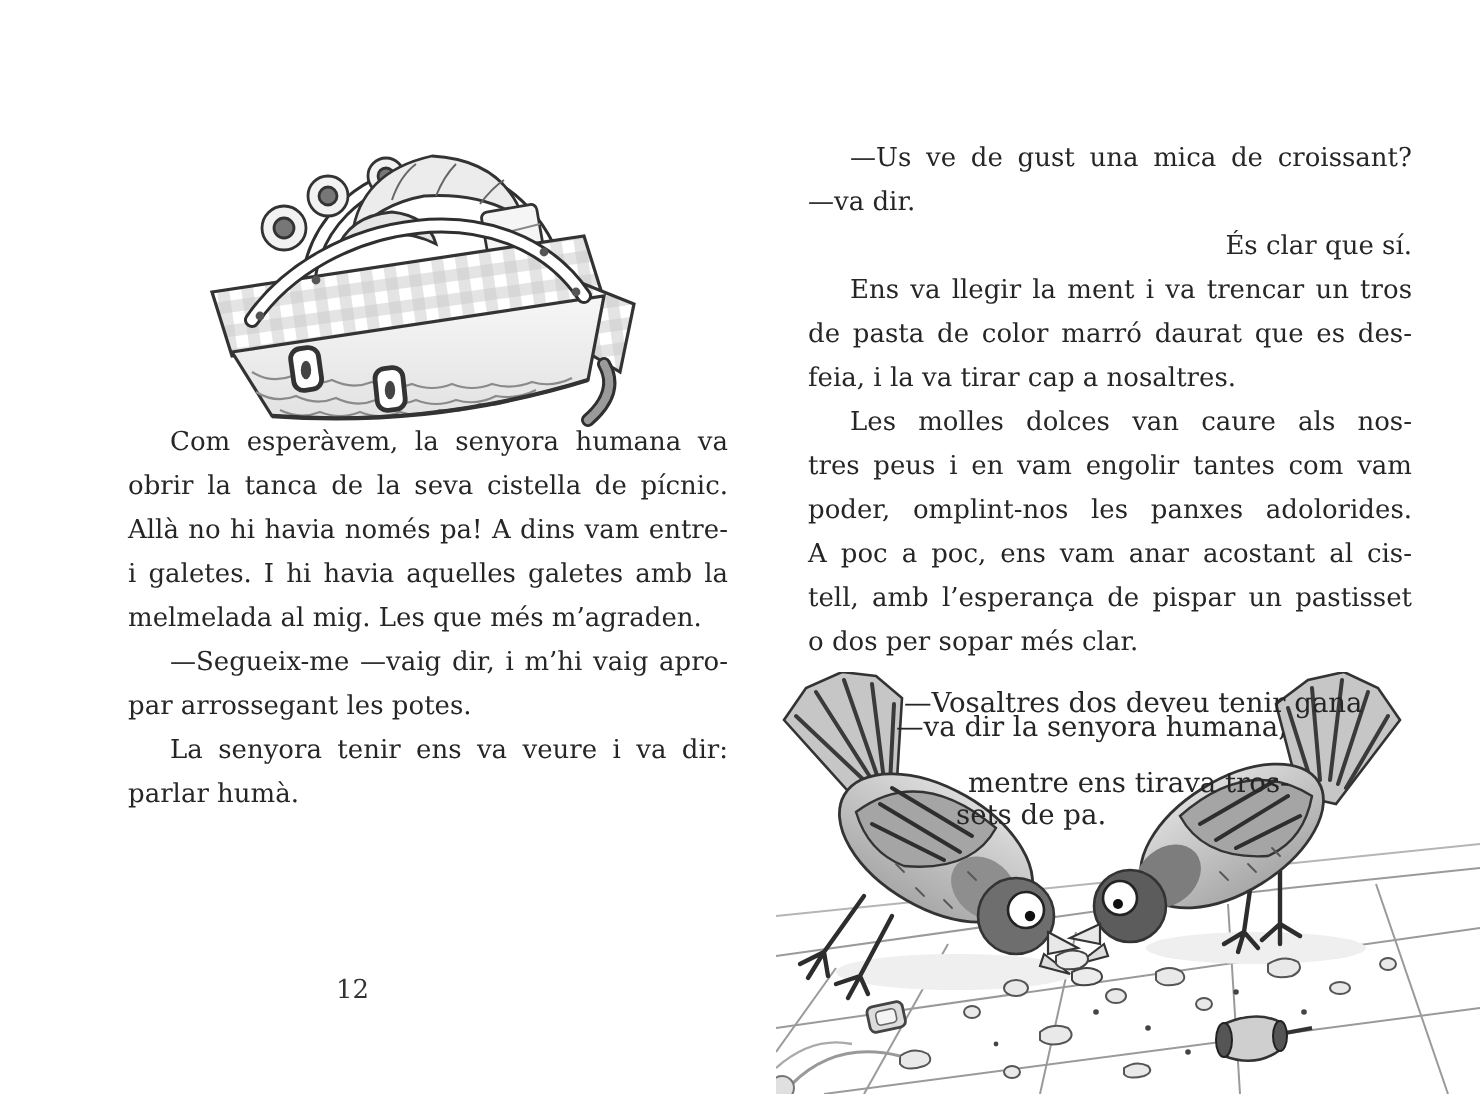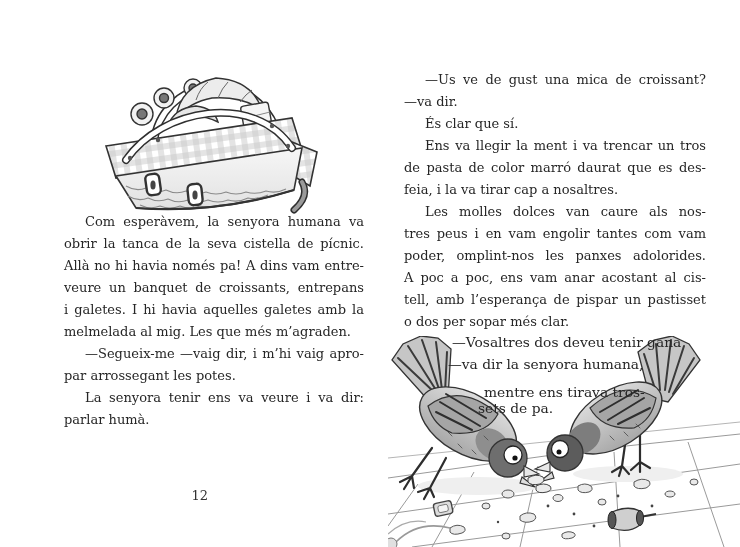--- a/index.html
+++ b/index.html
@@ -7,30 +7,30 @@
     position:relative;
     width:740px;height:547px;
     background:#ffffff;
     font-family:"DejaVu Serif", serif;
     color:#262626;
     overflow:hidden;
   }
   .textblock{position:absolute;font-size:13px;line-height:22px;}
   .ln{margin:0;padding:0;white-space:nowrap;}
   .j{text-align:justify;text-align-last:justify;}
-  .ind{padding-left:21px;}
+  .ind{padding-left:21px;text-align:right;}
   .left-text{left:64px;top:211px;width:300px;}
   .right-text{left:404px;top:69px;width:302px;}
   .wrapline{
     position:absolute;margin:0;white-space:nowrap;
     font-size:13.8px;line-height:22px;z-index:3;
   }
   .pagenum{
     position:absolute;left:168px;top:488px;width:40px;
-    text-align:right;font-size:13px;color:#333;
+    text-align:left;font-size:13px;color:#333;
   }
   .illo{position:absolute;z-index:1;}
   .basket-illo{left:96px;top:56px;}
   .pigeons-illo{left:388px;top:336px;}
 </style>
 </head>
 <body>
 
 <div class="spread">
 
@@ -92,21 +92,20 @@
       <circle cx="34" cy="102" r="2.2" fill="#555"></circle>
       <circle cx="192" cy="90" r="2.2" fill="#555"></circle>
       <circle cx="62" cy="84" r="2.2" fill="#555"></circle>
       <circle cx="176" cy="70" r="2.2" fill="#555"></circle>
     </svg>
 
     <div class="textblock left-text">
       <p class="ln ind j">Com esperàvem, la senyora humana va</p>
       <p class="ln j">obrir la tanca de la seva cistella de pícnic.</p>
       <p class="ln j">Allà no hi havia només pa! A dins vam entre-</p>
-      <p class="ln j">veure un banquet de croissants, entrepans</p>
       <p class="ln j">i galetes. I hi havia aquelles galetes amb la</p>
       <p class="ln">melmelada al mig. Les que més m’agraden.</p>
       <p class="ln ind j">—Segueix-me —vaig dir, i m’hi vaig apro-</p>
       <p class="ln">par arrossegant les potes.</p>
       <p class="ln ind j">La senyora tenir ens va veure i va dir:</p>
       <p class="ln">parlar humà.</p>
     </div>
 
     <div class="pagenum">12</div>
   </div>
@@ -121,21 +120,21 @@
       <p class="ln j">de pasta de color marró daurat que es des-</p>
       <p class="ln">feia, i la va tirar cap a nosaltres.</p>
       <p class="ln ind j">Les molles dolces van caure als nos-</p>
       <p class="ln j">tres peus i en vam engolir tantes com vam</p>
       <p class="ln j">poder, omplint-nos les panxes adolorides.</p>
       <p class="ln j">A poc a poc, ens vam anar acostant al cis-</p>
       <p class="ln j">tell, amb l’esperança de pispar un pastisset</p>
       <p class="ln">o dos per sopar més clar.</p>
     </div>
 
-    <p class="wrapline" style="left:452px;top:331px;text-align:center;">—Vosaltres dos deveu tenir gana</p>
+    <p class="wrapline" style="left:452px;top:341px;text-align:center;">—Vosaltres dos deveu tenir gana</p>
     <p class="wrapline" style="left:448px;top:353px;">—va dir la senyora humana,</p>
     <p class="wrapline" style="left:463px;top:381px;margin-left:21px;">mentre ens tirava tros-</p>
     <p class="wrapline" style="left:478px;top:397px;">sets de pa.</p>
 
     <svg class="illo pigeons-illo" width="352" height="211" viewBox="0 0 352 211">
       <defs>
         <linearGradient id="bgrad" x1="0" y1="0" x2="0" y2="1">
           <stop offset="0" stop-color="#dcdcdc"></stop>
             <stop offset="1" stop-color="#a8a8a8"></stop>
         </linearGradient>

